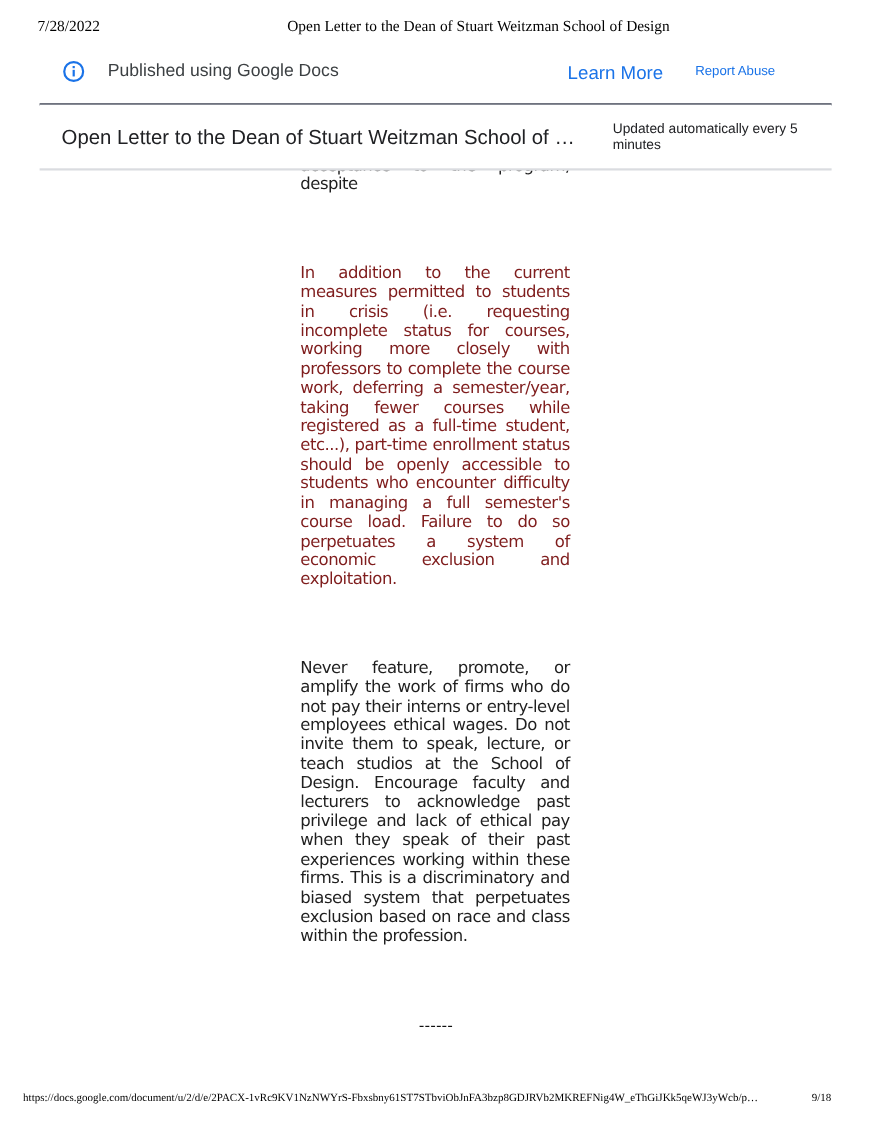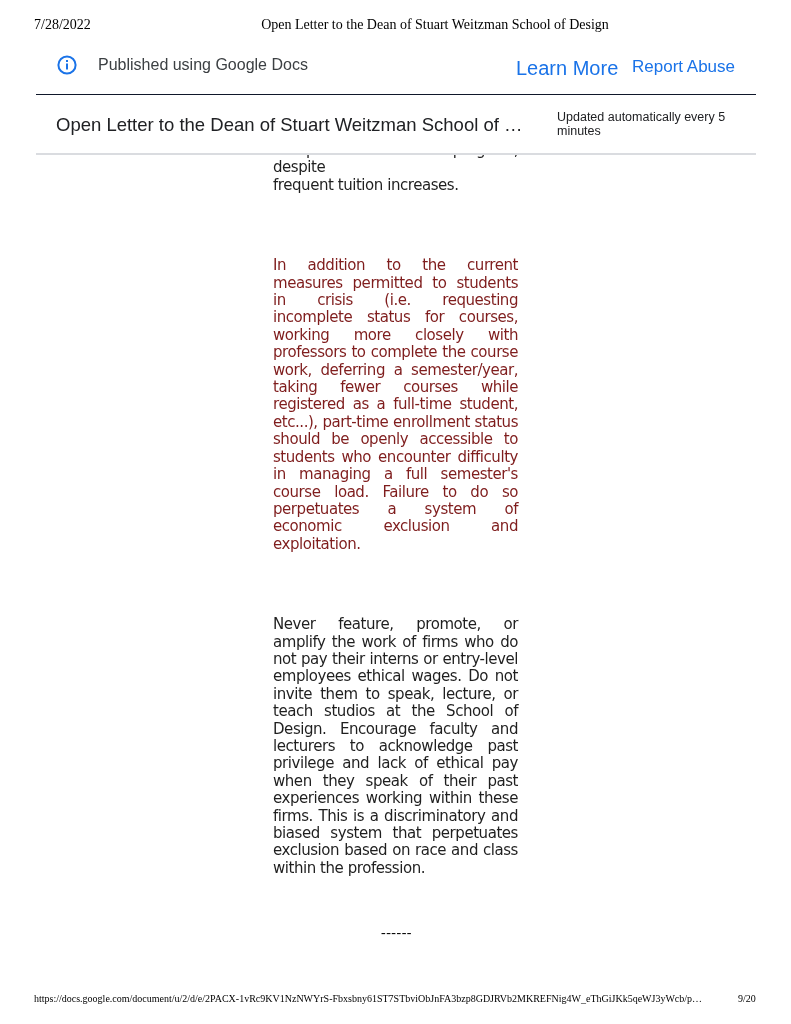--- a/index.html
+++ b/index.html
@@ -5,41 +5,41 @@
   html, body { margin: 0; padding: 0; background: #ffffff; }
   body { width: 791px; height: 1024px; position: relative; overflow: hidden; font-family: "Liberation Sans", sans-serif; }
 
   .print-header { position: absolute; top: 17px; left: 0; width: 791px; height: 14px; font-family: "Liberation Serif", serif; font-size: 14px; color: #000; }
   .print-header .date { position: absolute; left: 34px; top: 0; }
   .print-header .ptitle { position: absolute; left: 0; width: 870px; text-align: center; top: 0; }
 
   .pub-bar { position: absolute; top: 44px; left: 36px; width: 720px; height: 50px; border-bottom: 2px solid #0f172a; background: #fff; z-index: 3; text-align: right; }
   .pub-bar .info-icon { position: absolute; left: 21px; top: 11px; width: 20px; height: 20px; }
   .pub-bar .pub-text { position: absolute; left: 62px; top: 12px; font-size: 16px; color: #3c4043; }
-  .pub-bar .learn { position: absolute; left: 480px; top: 13px; font-size: 20px; color: #1a73e8; text-decoration: none; cursor: pointer; }
-  .pub-bar .report { position: absolute; left: 596px; top: 13px; font-size: 17px; color: #1a73e8; text-decoration: none; cursor: pointer; }
+  .pub-bar .learn { position: absolute; left: 480px; top: 13px; font-size: 17px; color: #1a73e8; text-decoration: none; cursor: pointer; }
+  .pub-bar .report { position: absolute; left: 596px; top: 13px; font-size: 12px; color: #1a73e8; text-decoration: none; cursor: pointer; }
 
   .title-bar { position: absolute; top: 95px; left: 36px; width: 720px; height: 58px; border-bottom: 2px solid #dadce0; background: #fff; z-index: 3; }
   .title-bar .doc-title { position: absolute; left: 20px; top: 19px; font-size: 18.5px; color: #202124; white-space: nowrap; width: 472px; overflow: hidden; text-overflow: ellipsis; }
   .title-bar .updated { position: absolute; left: 492px; top: 15px; font-size: 12.5px; line-height: 14px; color: #202124; width: 200px; margin-left: 29px; }
 
   .content { position: absolute; left: 273px; top: 142px; width: 245px; z-index: 1; }
   .content p { margin: 0; font-size: 15px; line-height: 17.4px; text-align: justify; font-family: "DejaVu Sans", sans-serif; letter-spacing: -0.45px; }
   .grey { color: #7f1d1d; }
   .dark { color: #1f1f1f; }
   .heading { color: #111; }
   .heading b { font-weight: bold; }
   .gap-l { height: 31px; }
   .gap-m { height: 32px; }
 
   .sep { position: absolute; top: 925px; left: 0; width: 791px; text-align: center; font-size: 14px; color: #000; font-family: "Liberation Serif", serif; letter-spacing: 0.5px; padding-left: 0px; }
   .sep span { margin-left: 2px; }
 
   .print-footer { position: absolute; top: 993px; left: 0; width: 791px; height: 14px; font-family: "Liberation Serif", serif; font-size: 10px; color: #000; }
-  .print-footer .url { position: absolute; left: 34px; top: 0; width: 690px; white-space: nowrap; overflow: hidden; }
+  .print-footer .url { position: absolute; left: 21px; top: 0; width: 690px; white-space: nowrap; overflow: hidden; }
   .print-footer .pageno { position: absolute; left: 738px; top: 0; }
 </style>
 </head>
 <body>
 
 <div class="print-header">
   <span class="date">7/28/2022</span>
   <span class="ptitle">Open Letter to the Dean of Stuart Weitzman School of Design</span>
 </div>
 
@@ -56,31 +56,30 @@
   <a class="report">Report Abuse</a>
 </div>
 
 <div class="title-bar">
   <span class="doc-title">Open Letter to the Dean of Stuart Weitzman School of Des...</span>
   <span class="updated">Updated automatically every 5 minutes</span>
 </div>
 
 <div class="content">
   <p class="dark">acceptance to the program, despite</p>
-  <p class="dark">frequent tuition increases.</p>
   <div class="gap-l"></div>
 
   <div class="gap-m"></div>
   <p class="grey">In addition to the current measures permitted to students in crisis (i.e. requesting incomplete status for courses, working more closely with professors to complete the course work, deferring a semester/year, taking fewer courses while registered as a full-time student, etc...), part-time enrollment status should be openly accessible to students who encounter difficulty in managing a full semester's course load. Failure to do so perpetuates a system of economic exclusion and exploitation.</p>
   <div class="gap-l"></div>
 
   <div class="gap-m"></div>
   <p class="dark">Never feature, promote, or amplify the work of firms who do not pay their interns or entry-level employees ethical wages. Do not invite them to speak, lecture, or teach studios at the School of Design. Encourage faculty and lecturers to acknowledge past privilege and lack of ethical pay when they speak of their past experiences working within these firms. This is a discriminatory and biased system that perpetuates exclusion based on race and class within the profession.</p>
 </div>
 
 <div class="sep">
   <span>------</span>
 </div>
 
 <div class="print-footer">
   <span class="url">https://docs.google.com/document/u/2/d/e/2PACX-1vRc9KV1NzNWYrS-Fbxsbny61ST7STbviObJnFA3bzp8GDJRVb2MKREFNig4W_eThGiJKk5qeWJ3yWcb/p…</span>
-  <span class="pageno">9/20</span>
+  <span class="pageno">9/18</span>
 </div>
 
 </body></html>

